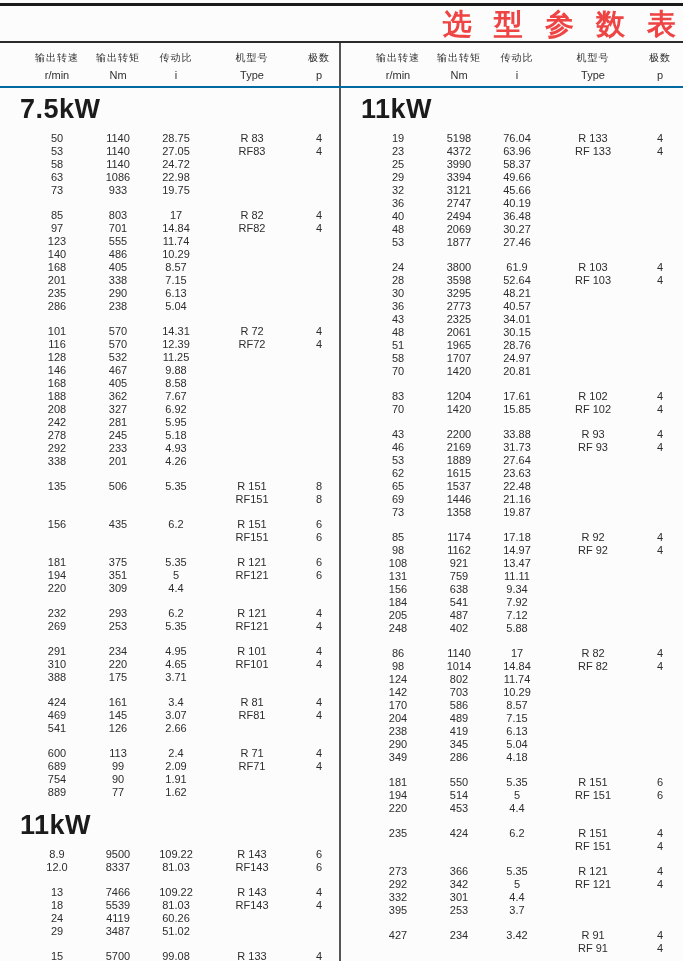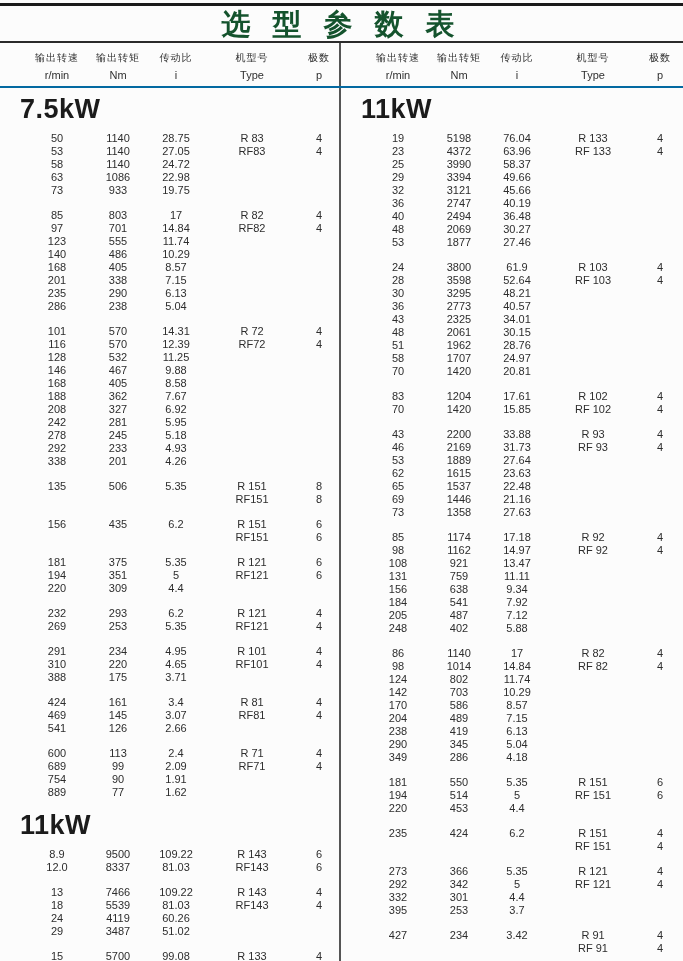--- a/index.html
+++ b/index.html
@@ -4,22 +4,22 @@
 <style>
   html,body { margin:0; padding:0; }
   body {
     width:683px; height:961px; overflow:hidden;
     background:#fcfcfc; color:#262626;
     font-family:"Liberation Sans","DejaVu Sans",sans-serif;
   }
   .page { position:relative; width:683px; height:961px; }
   .top-bar { height:3px; background:#1a1a1a; margin-top:3px; }
   .title {
-    text-align:center; font-size:29px; font-weight:bold;
-    letter-spacing:7px; color:#14532d; padding:2px 0 1px 0;
+    text-align:right; font-size:29px; font-weight:bold;
+    letter-spacing:7px; color:#ef4444; padding:2px 0 1px 0;
     line-height:32px;
   }
   .header-strip {
     display:flex; border-top:2px solid #2b2b2b; border-bottom:2px solid #0369a1;
   }
   .half-h { width:341px; box-sizing:border-box; padding:4px 0 3px 0; }
   .half-h.lft { border-right:2px solid #555; }
   .half-h.rgt { width:340px; }
   .hrow { display:grid; grid-template-columns:66px 56px 60px 92px 42px; padding-left:24px; }
   .hcell { text-align:center; }
@@ -586,21 +586,21 @@
           </div>
           <div class="row">
             <span class="cell">48</span>
             <span class="cell">2061</span>
             <span class="cell">30.15</span>
             <span class="cell"></span>
             <span class="cell"></span>
           </div>
           <div class="row">
             <span class="cell">51</span>
-            <span class="cell">1962</span>
+            <span class="cell">1965</span>
             <span class="cell">28.76</span>
             <span class="cell"></span>
             <span class="cell"></span>
           </div>
           <div class="row">
             <span class="cell">58</span>
             <span class="cell">1707</span>
             <span class="cell">24.97</span>
             <span class="cell"></span>
             <span class="cell"></span>
@@ -668,21 +668,21 @@
           <div class="row">
             <span class="cell">69</span>
             <span class="cell">1446</span>
             <span class="cell">21.16</span>
             <span class="cell"></span>
             <span class="cell"></span>
           </div>
           <div class="row">
             <span class="cell">73</span>
             <span class="cell">1358</span>
-            <span class="cell">27.63</span>
+            <span class="cell">19.87</span>
             <span class="cell"></span>
             <span class="cell"></span>
           </div>
         </div>
         <div class="group">
           <div class="row">
             <span class="cell">85</span>
             <span class="cell">1174</span>
             <span class="cell">17.18</span>
             <span class="cell">R 92</span>

